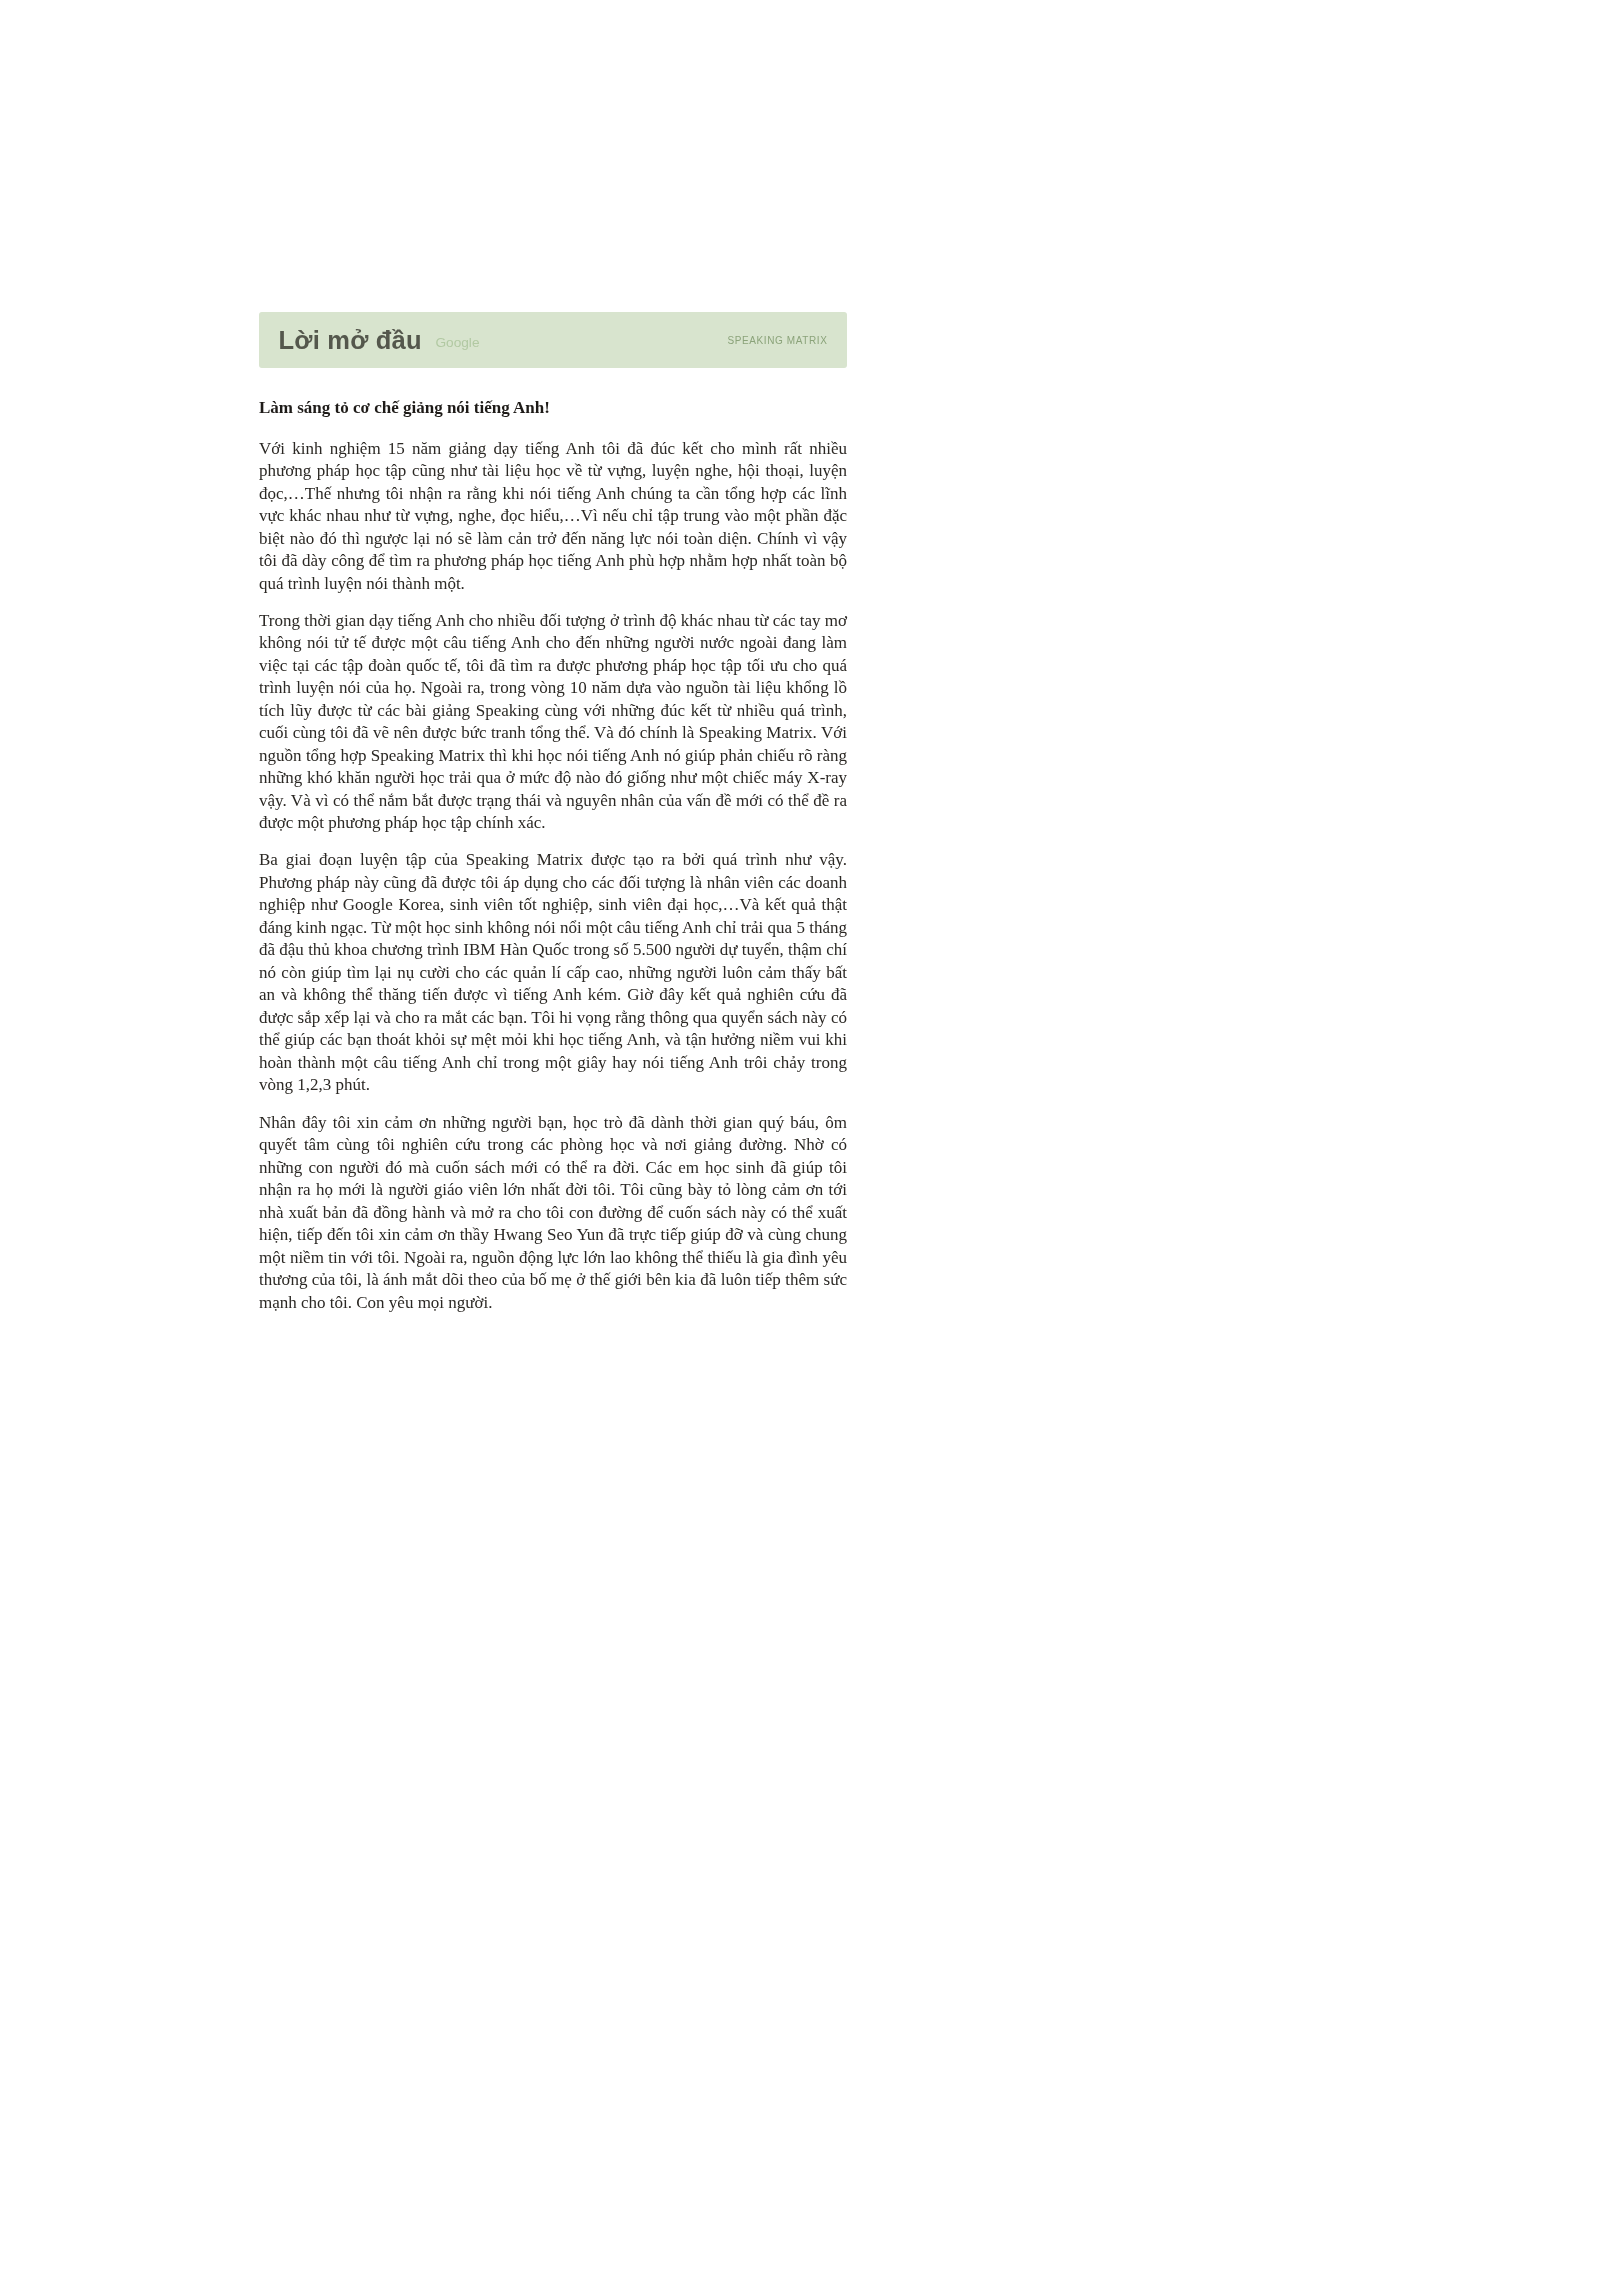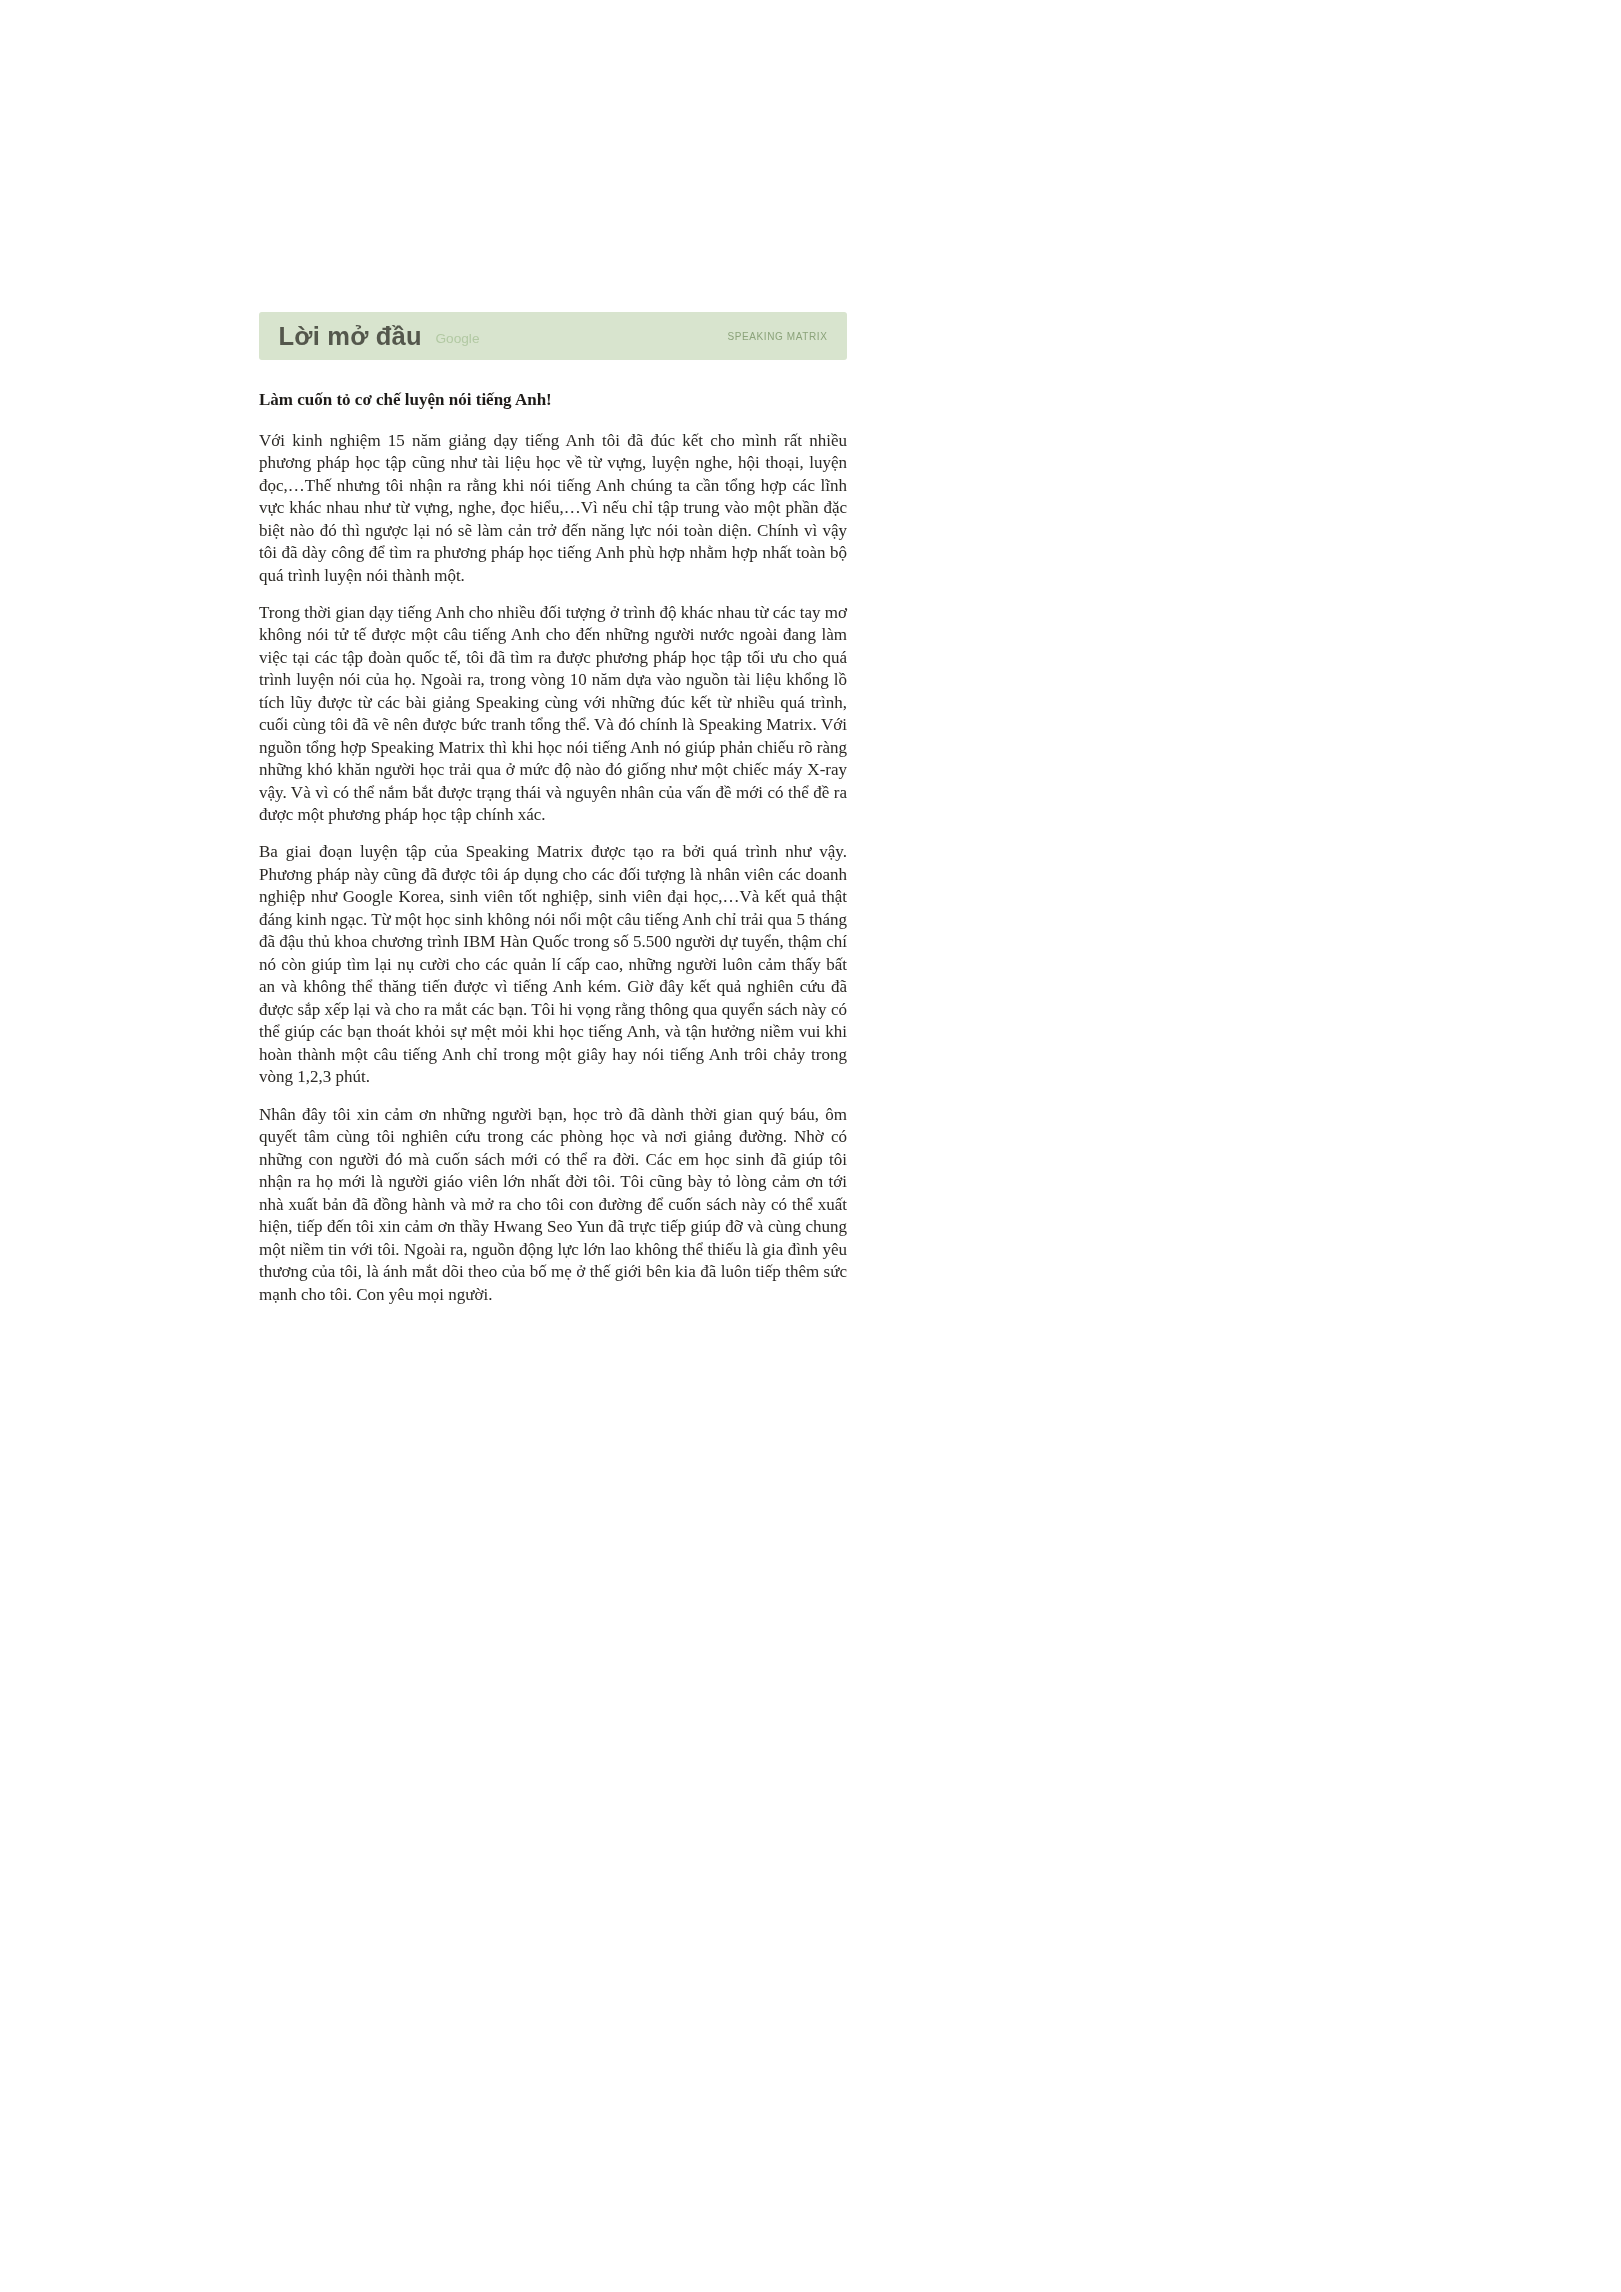--- a/index.html
+++ b/index.html
@@ -19,21 +19,21 @@
     color:var(--body-text);
   }
   .page-content{
     position:absolute;
     left:259px;
     top:312px;
     width:588px;
   }
   .header-bar{
     width:100%;
-    height:48px;
+    height:56px;
     background:var(--header-bg);
     border-radius:2.9px;
     display:flex;
     align-items:center;
     padding:0 19.6px;
     font-family:"Liberation Sans", sans-serif;
   }
   .header-title{
     font-size:25.5px;
     font-weight:600;
@@ -75,21 +75,21 @@
 <body>
 
 <div class="page-content">
 
   <div class="header-bar">
     <span class="header-title">Lời mở đầu</span>
     <span class="header-subtitle">Google</span>
     <span class="header-brand">SPEAKING MATRIX</span>
   </div>
 
-  <h1 class="section-heading">Làm cuốn tỏ cơ chế luyện nói tiếng Anh!</h1>
+  <h1 class="section-heading">Làm sáng tỏ cơ chế giảng nói tiếng Anh!</h1>
 
   <div class="body-copy">
     <p>Với kinh nghiệm 15 năm giảng dạy tiếng Anh tôi đã đúc kết cho mình rất nhiều phương pháp học tập cũng như tài liệu học về từ vựng, luyện nghe, hội thoại, luyện đọc,…Thế nhưng tôi nhận ra rằng khi nói tiếng Anh chúng ta cần tổng hợp các lĩnh vực khác nhau như từ vựng, nghe, đọc hiểu,…Vì nếu chỉ tập trung vào một phần đặc biệt nào đó thì ngược lại nó sẽ làm cản trở đến năng lực nói toàn diện. Chính vì vậy tôi đã dày công để tìm ra phương pháp học tiếng Anh phù hợp nhằm hợp nhất toàn bộ quá trình luyện nói thành một.</p>
     <p>Trong thời gian dạy tiếng Anh cho nhiều đối tượng ở trình độ khác nhau từ các tay mơ không nói tử tế được một câu tiếng Anh cho đến những người nước ngoài đang làm việc tại các tập đoàn quốc tế, tôi đã tìm ra được phương pháp học tập tối ưu cho quá trình luyện nói của họ. Ngoài ra, trong vòng 10 năm dựa vào nguồn tài liệu khổng lồ tích lũy được từ các bài giảng Speaking cùng với những đúc kết từ nhiều quá trình, cuối cùng tôi đã vẽ nên được bức tranh tổng thể. Và đó chính là Speaking Matrix. Với nguồn tổng hợp Speaking Matrix thì khi học nói tiếng Anh nó giúp phản chiếu rõ ràng những khó khăn người học trải qua ở mức độ nào đó giống như một chiếc máy X-ray vậy. Và vì có thể nắm bắt được trạng thái và nguyên nhân của vấn đề mới có thể đề ra được một phương pháp học tập chính xác.</p>
     <p>Ba giai đoạn luyện tập của Speaking Matrix được tạo ra bởi quá trình như vậy. Phương pháp này cũng đã được tôi áp dụng cho các đối tượng là nhân viên các doanh nghiệp như Google Korea, sinh viên tốt nghiệp, sinh viên đại học,…Và kết quả thật đáng kinh ngạc. Từ một học sinh không nói nổi một câu tiếng Anh chỉ trải qua 5 tháng đã đậu thủ khoa chương trình IBM Hàn Quốc trong số 5.500 người dự tuyển, thậm chí nó còn giúp tìm lại nụ cười cho các quản lí cấp cao, những người luôn cảm thấy bất an và không thể thăng tiến được vì tiếng Anh kém. Giờ đây kết quả nghiên cứu đã được sắp xếp lại và cho ra mắt các bạn. Tôi hi vọng rằng thông qua quyển sách này có thể giúp các bạn thoát khỏi sự mệt mỏi khi học tiếng Anh, và tận hưởng niềm vui khi hoàn thành một câu tiếng Anh chỉ trong một giây hay nói tiếng Anh trôi chảy trong vòng 1,2,3 phút.</p>
     <p>Nhân đây tôi xin cảm ơn những người bạn, học trò đã dành thời gian quý báu, ôm quyết tâm cùng tôi nghiên cứu trong các phòng học và nơi giảng đường. Nhờ có những con người đó mà cuốn sách mới có thể ra đời. Các em học sinh đã giúp tôi nhận ra họ mới là người giáo viên lớn nhất đời tôi. Tôi cũng bày tỏ lòng cảm ơn tới nhà xuất bản đã đồng hành và mở ra cho tôi con đường để cuốn sách này có thể xuất hiện, tiếp đến tôi xin cảm ơn thầy Hwang Seo Yun đã trực tiếp giúp đỡ và cùng chung một niềm tin với tôi. Ngoài ra, nguồn động lực lớn lao không thể thiếu là gia đình yêu thương của tôi, là ánh mắt dõi theo của bố mẹ ở thế giới bên kia đã luôn tiếp thêm sức mạnh cho tôi. Con yêu mọi người.</p>
   </div>
 
 </div>
 

